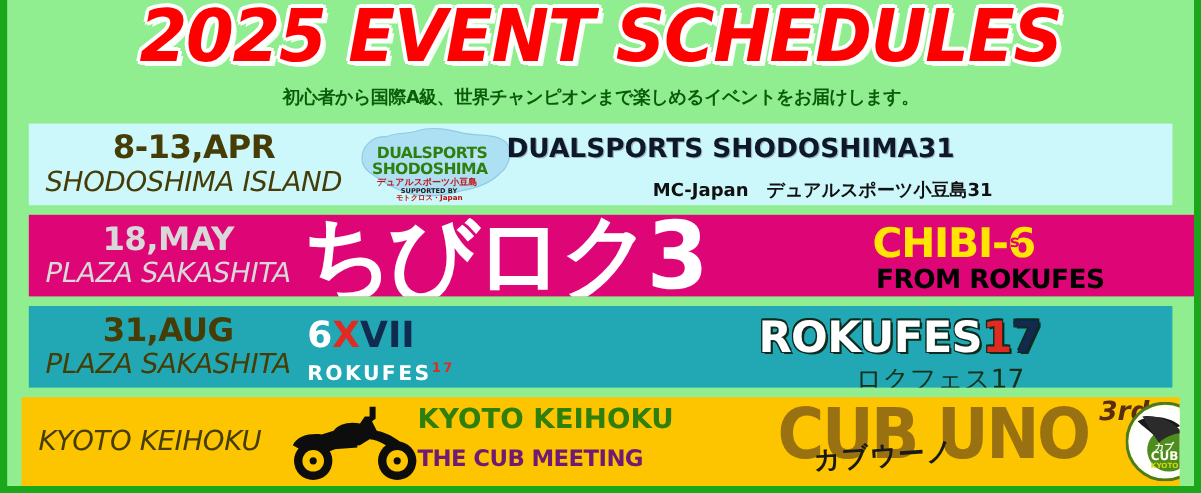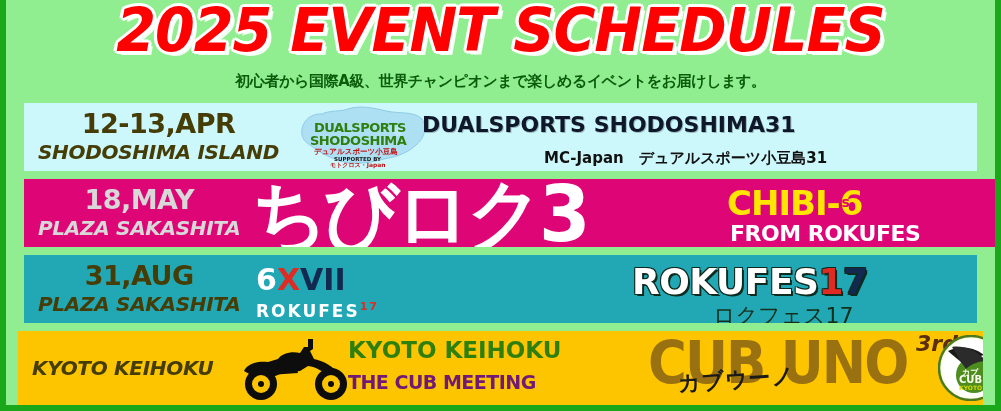--- a/index.html
+++ b/index.html
@@ -64,21 +64,21 @@
     align-items:center;
     padding-left:14px;box-sizing:border-box;
   }
   .date-line{
     font-family:"DejaVu Sans","Liberation Sans",sans-serif;
     font-weight:700;font-size:27px;letter-spacing:-0.5px;
     line-height:30px;white-space:nowrap;
   }
   .place-line{
     font-family:"DejaVu Sans","Liberation Sans",sans-serif;
-    font-weight:700;font-style:italic;font-size:20px;
+    font-weight:400;font-style:italic;font-size:23px;
     letter-spacing:-0.3px;line-height:26px;white-space:nowrap;
   }
   .dark-olive{color:#463d06;}
   .silver{color:#d8d8d8;}
 
   
   #r0-logo{
     position:absolute;left:272px;top:2px;width:132px;height:64px;text-align:right;
   }
   #r0-main{
@@ -107,21 +107,21 @@
     font-family:"DejaVu Sans","Liberation Sans",sans-serif;
     font-weight:700;font-size:34px;color:#ffe500;
     letter-spacing:-1px;white-space:nowrap;
   }
   #r1-sup{
     font-size:14px;color:#de0677;position:relative;left:-21px;top:4px;
   }
   #r1-sub{
     position:absolute;left:706px;top:42px;
     font-family:"DejaVu Sans","Liberation Sans",sans-serif;
-    font-weight:700;font-size:22px;color:#ffffff;
+    font-weight:700;font-size:22px;color:#000000;
     letter-spacing:-0.5px;white-space:nowrap;
   }
 
   
   #r2-logo{
     position:absolute;left:232px;top:4px;width:160px;height:62px;
   }
   #r2-logo .big{
     font-family:"DejaVu Sans","Liberation Sans",sans-serif;
     font-weight:700;font-size:30px;line-height:41px;white-space:nowrap;
@@ -191,21 +191,21 @@
 
 <div id="banner">
 
   <div id="header">
     <div id="title">2025 EVENT SCHEDULES</div>
     <div id="subtitle">初心者から国際A級、世界チャンピオンまで楽しめるイベントをお届けします。</div>
   </div>
 
   <div class="row" id="row0">
     <div class="left-block">
-      <div class="date-line dark-olive">12-13,APR</div>
+      <div class="date-line dark-olive">8-13,APR</div>
       <div class="place-line dark-olive">SHODOSHIMA ISLAND</div>
     </div>
 
     <div id="r0-logo">
       <svg width="132" height="64" viewBox="0 0 132 64">
         <path d="M6 30 C4 18 14 8 26 9 C34 5 44 7 52 4 C64 0 78 3 90 6 C104 9 118 6 126 14
                  C132 22 128 34 120 40 C112 48 100 52 88 54 C74 58 58 60 44 56
                  C32 52 22 46 14 40 C9 37 7 34 6 30 Z" fill="#aee0f4" stroke="#8fcbe6" stroke-width="1"></path>
         <path d="M96 26 l6 -6 6 6 -6 6 Z" fill="#bfe8f8"></path>
         <text x="18" y="27" font-family="DejaVu Sans, sans-serif" font-size="13" font-weight="700" fill="#2f7f0d" letter-spacing="-0.5">DUALSPORTS</text>

